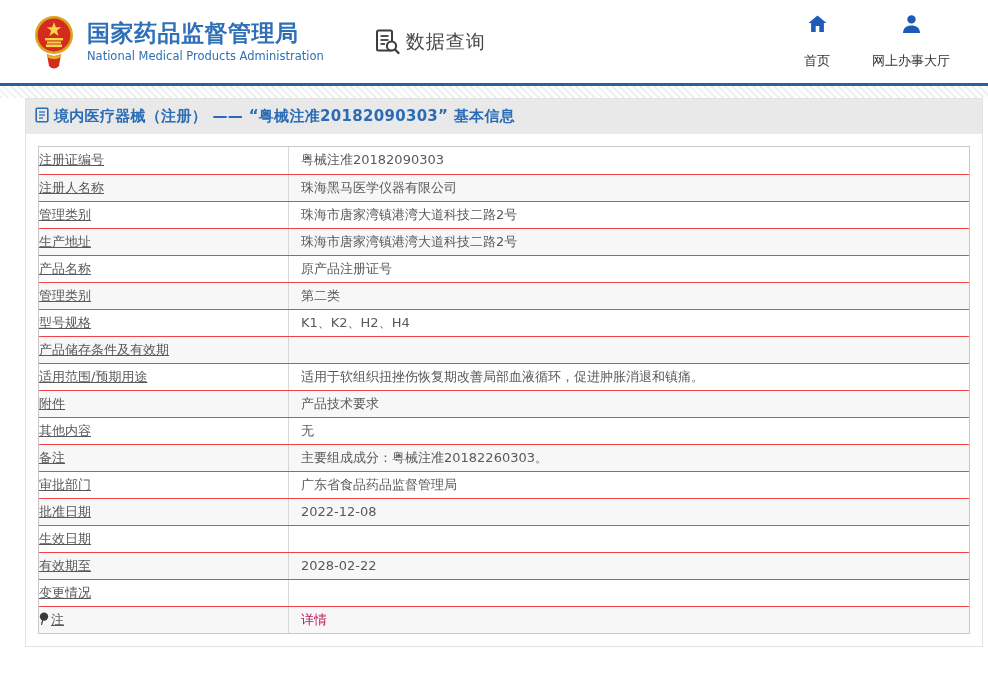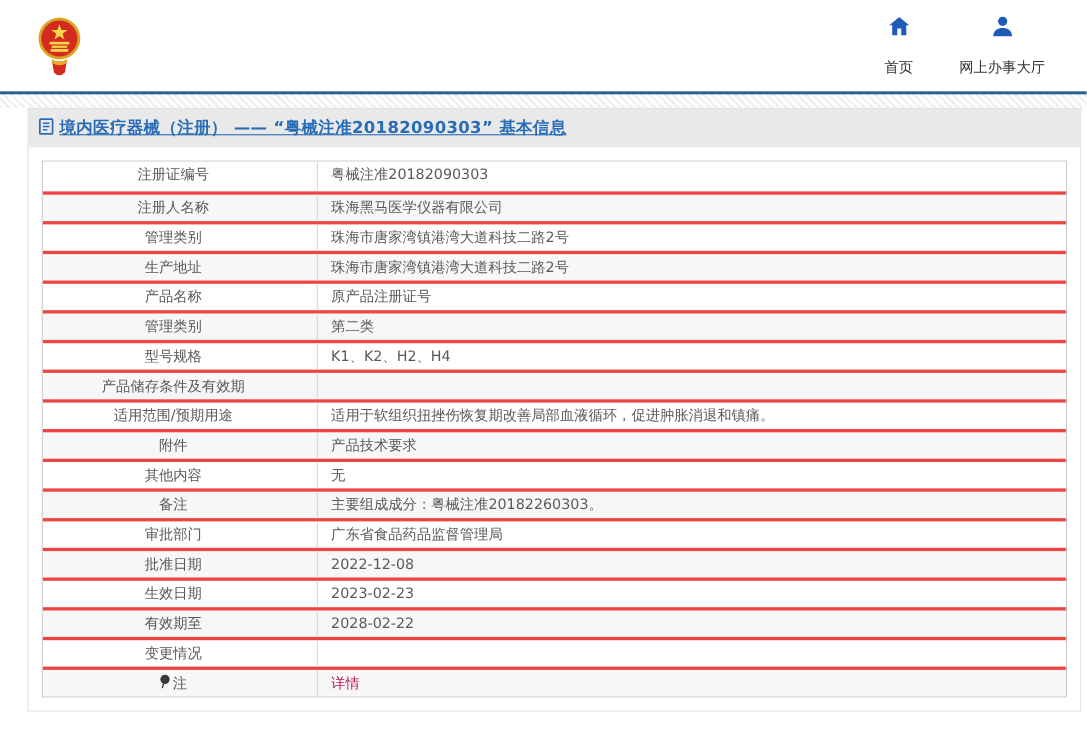--- a/index.html
+++ b/index.html
@@ -65,43 +65,44 @@
     border: 1px solid #e2e2e2;
   }
   .title-bar {
     height: 35px;
     background: #e9e9e9;
     display: flex; align-items: center;
     padding-left: 9px;
   }
   .page-title {
     font-size: 15px; font-weight: bold; color: #2a6cb5;
-    margin-left: 5px; letter-spacing: 0.3px; text-decoration: underline;
+    margin-left: 5px; letter-spacing: 0.3px;
   }
 
   
   .info-table {
     margin: 12px;
     border: 1px solid #c9c9c9;
   }
   .trow {
     display: flex;
     height: 27px; line-height: 26px;
     font-size: 13px; color: #595959;
-    border-top: 3px solid #ef4444;
+    border-top: 1px solid #ef4444;
     background: #ffffff;
   }
   .trow:first-child { border-top: none; }
   .trow:nth-child(even) { background: #f7f7f7; }
   .tlabel {
     width: 250px; flex: none;
-    text-align: center;
+    text-align: left;
     padding-right: 12px;
     border-right: 1px solid #d8d8d8;
     white-space: nowrap;
+    text-decoration: underline;
   }
   .tvalue {
     flex: 1;
     padding-left: 12px;
     white-space: nowrap; overflow: hidden;
   }
   .details-link {
     color: #be185d; text-decoration: none; cursor: pointer;
   }
   .pin-icon-wrap { display: inline-block; vertical-align: -1px; margin-right: 2px; }
@@ -116,22 +117,37 @@
     <svg class="emblem" viewBox="0 0 40 56" xmlns="http://www.w3.org/2000/svg">
       <circle cx="20" cy="21" r="19" fill="#d9a41f"></circle>
       <circle cx="20" cy="21" r="16.4" fill="#d42b1e"></circle>
       <path d="M20 8 l1.8 5.2 5.5 .1 -4.4 3.3 1.6 5.3 -4.5 -3.2 -4.5 3.2 1.6 -5.3 -4.4 -3.3 5.5 -.1 z" fill="#f7d64a"></path>
       <rect x="11" y="24" width="18" height="2.4" fill="#f7d64a"></rect>
       <rect x="13" y="27.5" width="14" height="2" fill="#f7d64a"></rect>
       <rect x="12" y="30.5" width="16" height="2.6" fill="#f7d64a"></rect>
       <path d="M13 40 q7 4 14 0 l-2 12 q-5 5 -10 0 z" fill="#d42b1e"></path>
       <path d="M13 40 q7 4 14 0 l-.6 3.6 q-6.4 3.4 -12.8 0 z" fill="#e8b92c" opacity="0.9"></path>
     </svg>
-  </div>
-
+    <div class="logo-text">
+      <div class="logo-cn">国家药品监督管理局</div>
+      <div class="logo-en">National Medical Products Administration</div>
+    </div>
+  </div>
+
+  <div class="data-query">
+    <svg width="27" height="27" viewBox="0 0 27 27" xmlns="http://www.w3.org/2000/svg">
+      <rect x="3" y="2.5" width="15" height="20" rx="1.5" fill="none" stroke="#3d3d3d" stroke-width="2"></rect>
+      <line x1="6.5" y1="8" x2="14.5" y2="8" stroke="#3d3d3d" stroke-width="1.8"></line>
+      <line x1="6.5" y1="12" x2="14.5" y2="12" stroke="#3d3d3d" stroke-width="1.8"></line>
+      <line x1="6.5" y1="16" x2="11" y2="16" stroke="#3d3d3d" stroke-width="1.8"></line>
+      <circle cx="17.5" cy="18" r="4.6" fill="#fff" stroke="#3d3d3d" stroke-width="2"></circle>
+      <line x1="21" y1="21.5" x2="24.5" y2="25" stroke="#3d3d3d" stroke-width="2.4" stroke-linecap="round"></line>
+    </svg>
+    <span class="data-query-label">数据查询</span>
+  </div>
 
   <div class="header-nav">
     <div class="nav-item">
       <svg width="21" height="20" viewBox="0 0 20 20" xmlns="http://www.w3.org/2000/svg">
         <path d="M10 1.5 L19 9 h-2.6 v9 h-4.6 v-6 h-3.6 v6 H3.6 V9 H1 Z" fill="#1e5bb8"></path>
       </svg>
       <span class="nav-label">首页</span>
     </div>
     <div class="nav-item">
       <svg width="21" height="20" viewBox="0 0 20 20" xmlns="http://www.w3.org/2000/svg">
@@ -212,21 +228,20 @@
     <div class="trow">
       <div class="tlabel">审批部门</div>
       <div class="tvalue">广东省食品药品监督管理局</div>
     </div>
     <div class="trow">
       <div class="tlabel">批准日期</div>
       <div class="tvalue">2022-12-08</div>
     </div>
     <div class="trow">
       <div class="tlabel">生效日期</div>
-      <div class="tvalue">2023-02-23</div>
     </div>
     <div class="trow">
       <div class="tlabel">有效期至</div>
       <div class="tvalue">2028-02-22</div>
     </div>
     <div class="trow">
       <div class="tlabel">变更情况</div>
       <div class="tvalue"></div>
     </div>
 

